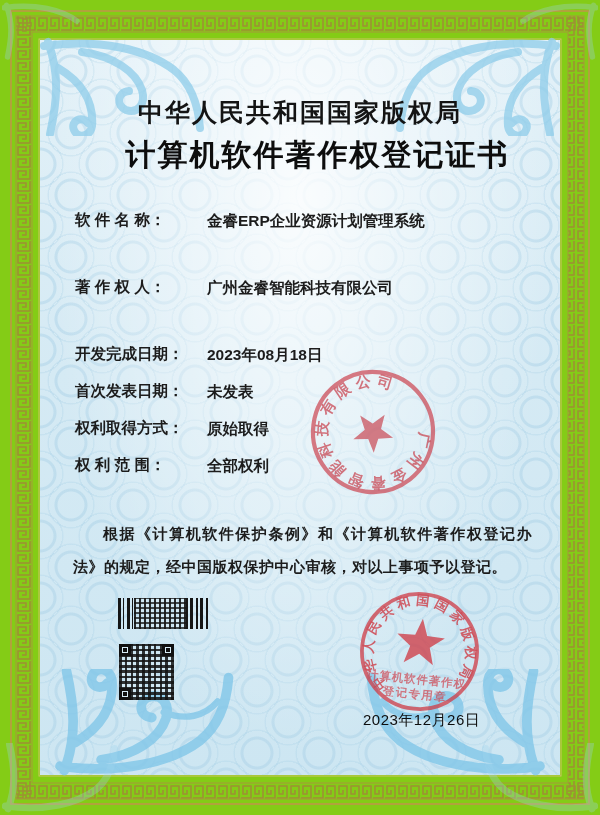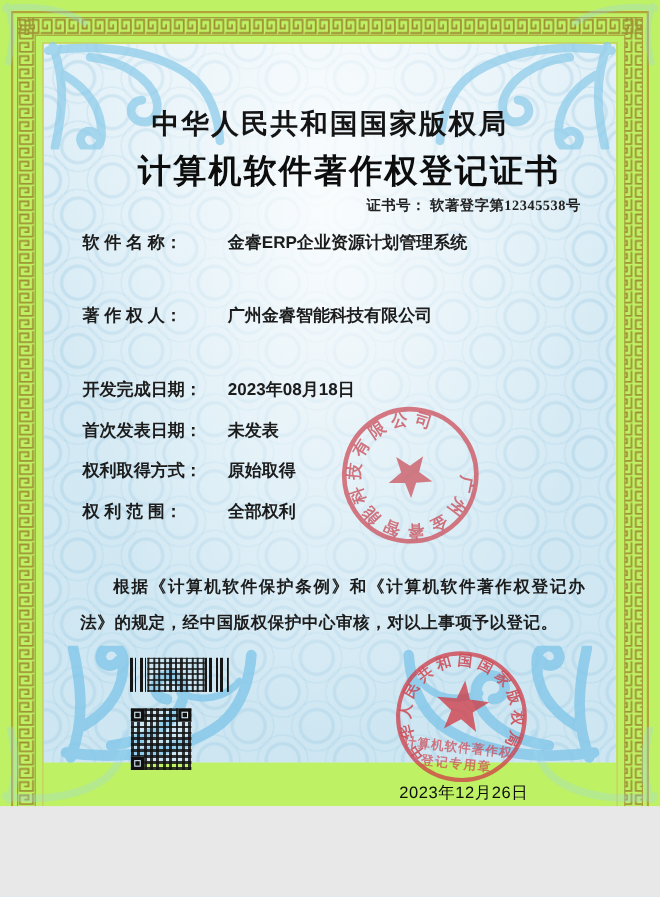--- a/index.html
+++ b/index.html
@@ -1,18 +1,18 @@
 <!DOCTYPE html>
 <html><head>
 <meta charset="utf-8">
 <style>
   html,body{margin:0;padding:0;background:#e8e8e8;}
   .cert{
-    position:relative;width:600px;height:733px;margin:0 auto;
-    background:#bef264;overflow:hidden;
+    position:relative;width:600px;height:815px;margin:0 auto;
+    background:#84cc16;overflow:hidden;
     font-family:"Liberation Serif","DejaVu Serif",serif;
   }
   
   .frame-svg{position:absolute;left:0;top:0;width:600px;height:815px;pointer-events:none;}
   
   .field{
     position:absolute;left:40px;top:40px;right:40px;bottom:40px;
     background-color:#d7ebf5;
     background-image:
       radial-gradient(ellipse at 50% 22%, rgba(255,255,255,0.85) 0%, rgba(255,255,255,0.35) 40%, rgba(255,255,255,0) 68%),
@@ -172,24 +172,20 @@
     </svg>
   <svg class="flourish fl-outer fo-br" viewBox="0 0 170 100">
       <g fill="none" stroke="#9ed4ee" stroke-width="10" stroke-linecap="round">
         <path d="M4 10 C60 2 108 14 134 34 C150 47 158 66 160 92"></path>
         <path d="M8 6 C20 38 17 66 10 98"></path>
       </g>
     </svg>
 
   <div class="authority">中华人民共和国国家版权局</div>
   <div class="main-title">计算机软件著作权登记证书</div>
-  <div class="cert-no">
-    <span>证书号：</span>
-    <span>软著登字第12345538号</span>
-  </div>
 
   <div class="row r1">
     <span class="lbl">软 件 名 称：</span>
     <span class="val">
       <span style="display:block">金睿ERP企业资源计划管理系统</span>
     </span>
   </div>
   <div class="row r2">
     <span class="lbl">著 作 权 人：</span>
     <span class="val">广州金睿智能科技有限公司</span>

